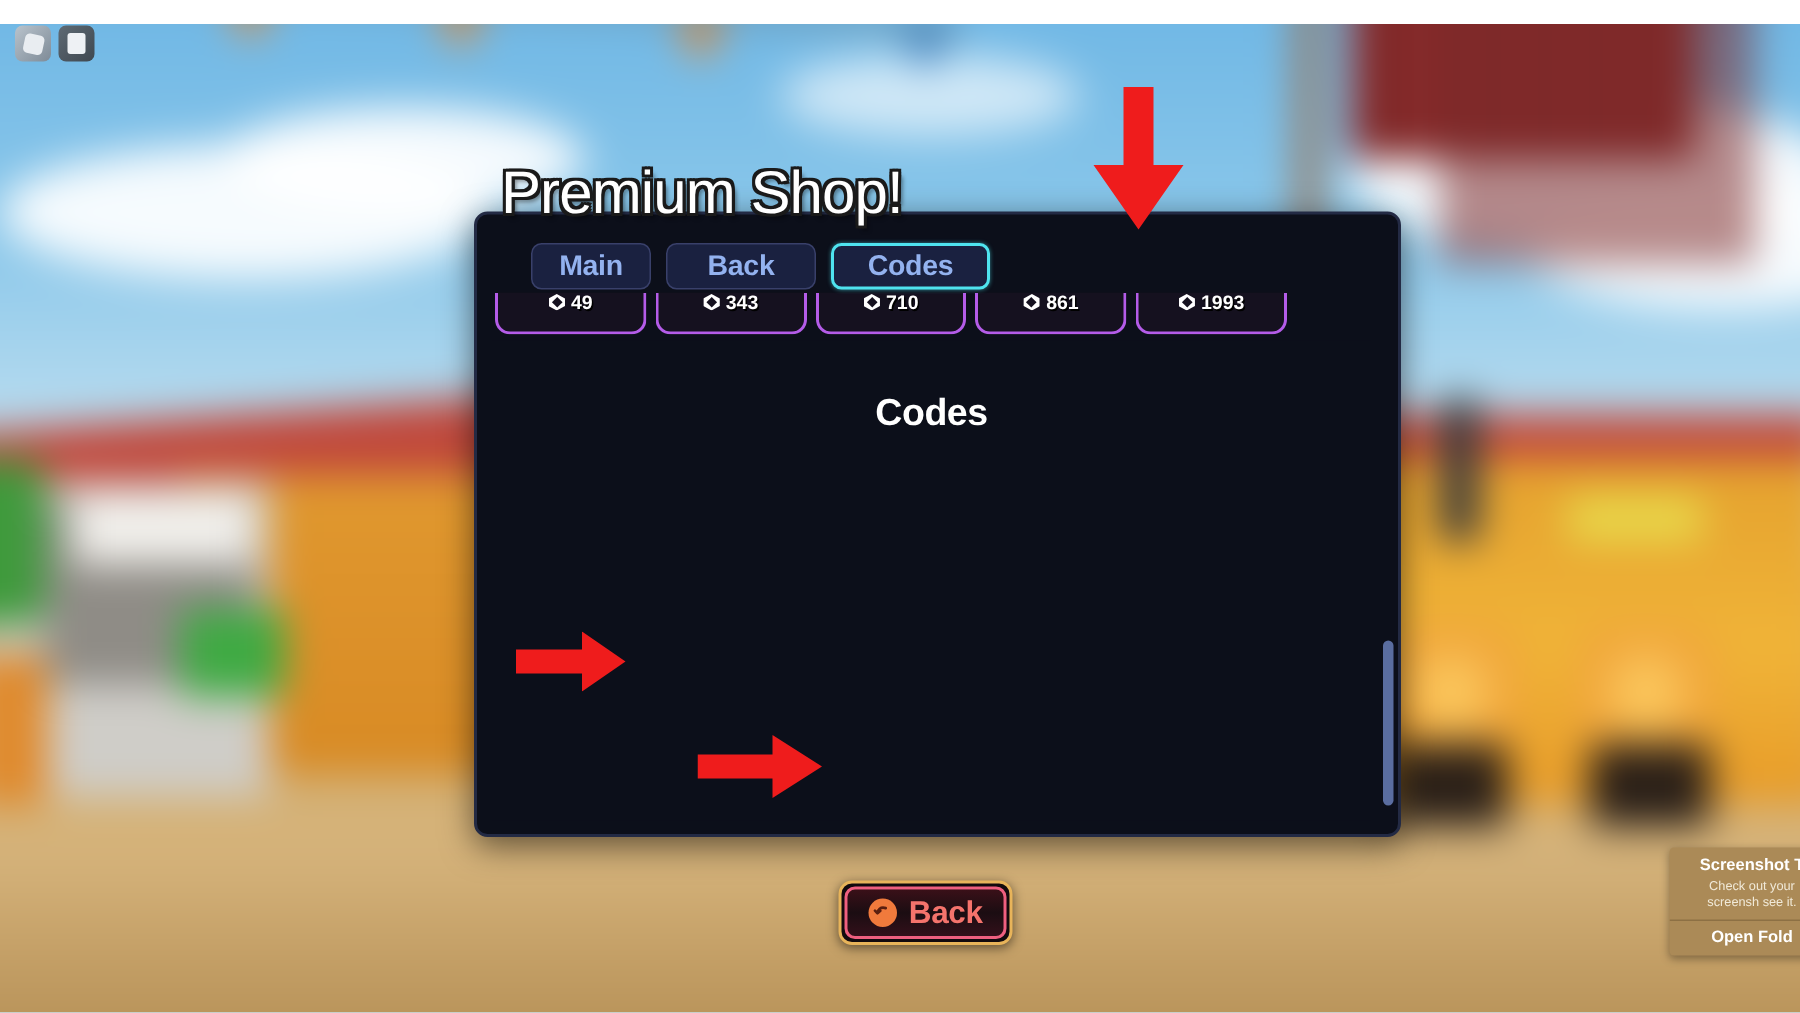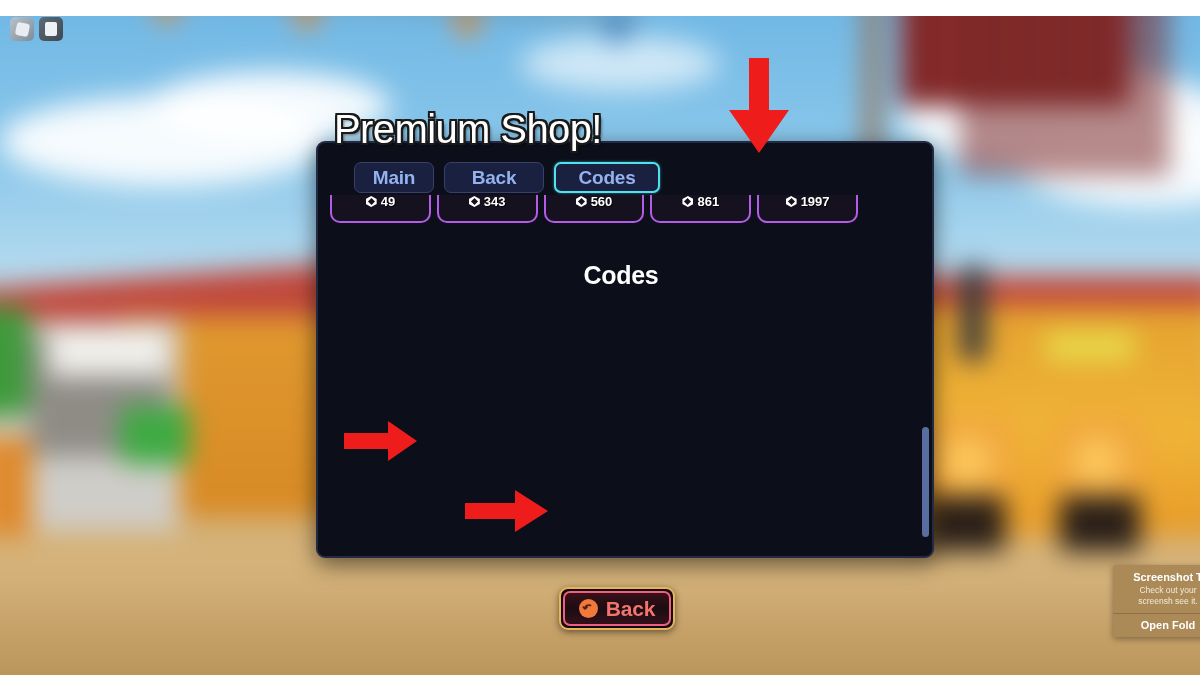--- a/index.html
+++ b/index.html
@@ -501,33 +501,33 @@
       </div>
       <div class="prod">
         <div class="prod-inner">
           <span class="robux-icon"></span>
           <span>343</span>
         </div>
       </div>
       <div class="prod">
         <div class="prod-inner">
           <span class="robux-icon"></span>
-          <span>560</span>
+          <span>710</span>
         </div>
       </div>
       <div class="prod">
         <div class="prod-inner">
           <span class="robux-icon"></span>
           <span>861</span>
         </div>
       </div>
       <div class="prod">
         <div class="prod-inner">
           <span class="robux-icon"></span>
-          <span>1997</span>
+          <span>1993</span>
         </div>
       </div>
     </div>
 
     <div class="panel">
       <div class="panel-heading">Codes</div>
 
     </div>
 
     <div class="scrollbar-track">

